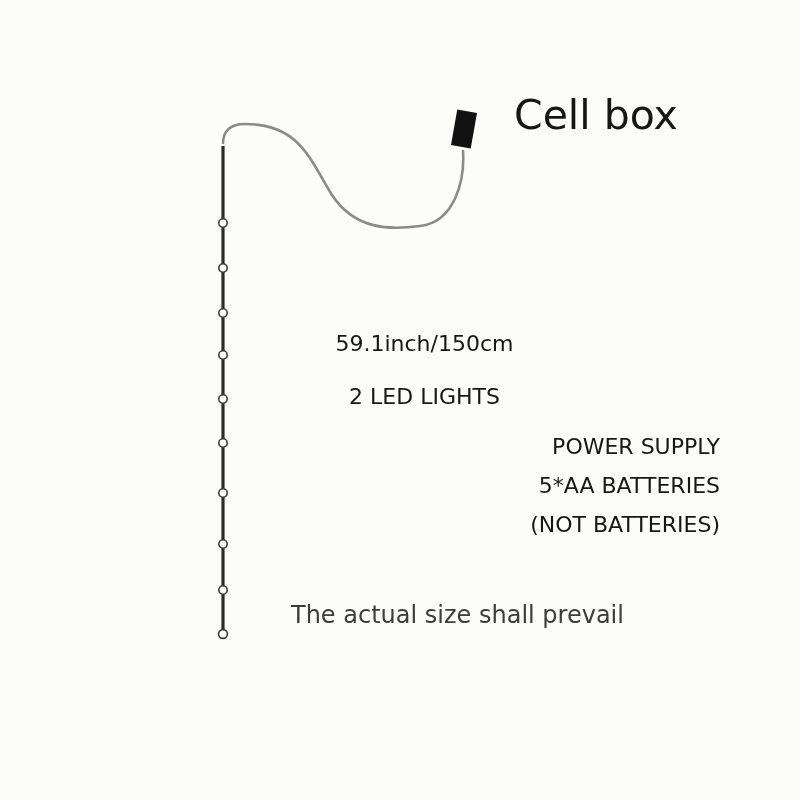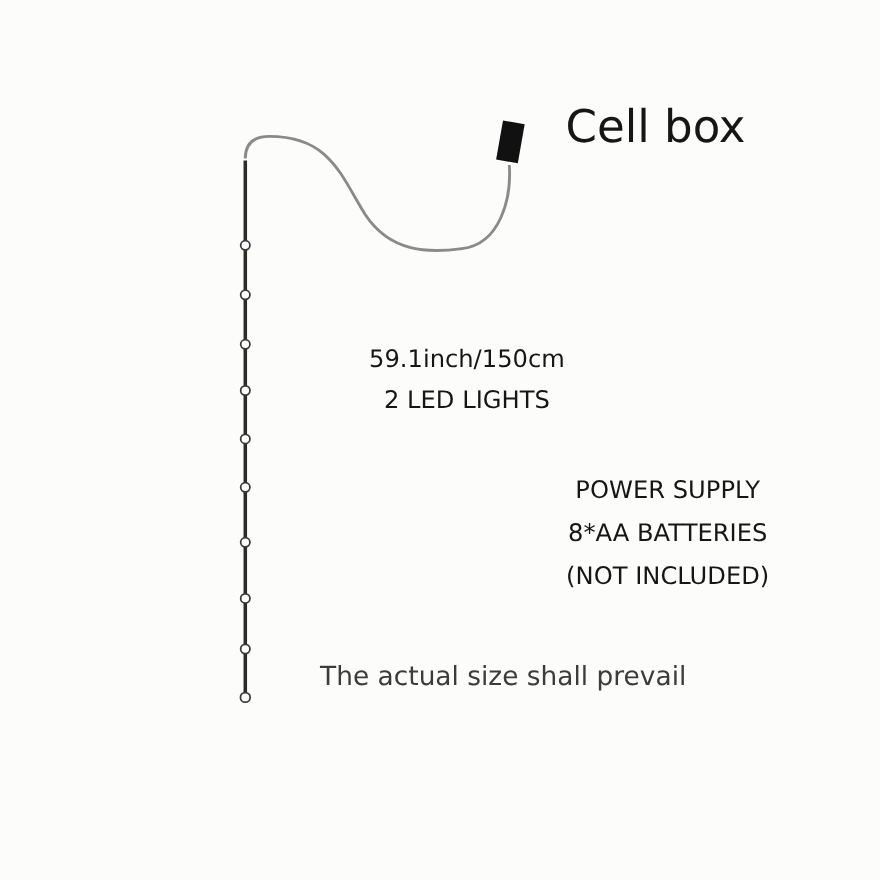--- a/index.html
+++ b/index.html
@@ -12,22 +12,22 @@
     }
     #diagram-svg { position: absolute; left: 0; top: 0; }
     .label {
       position: absolute;
       color: #161616;
       white-space: nowrap;
       line-height: 1.15;
     }
     .cell-box-label { left: 501px; top: 92px; font-size: 41px; margin-left: 13px; }
     .spec-block { left: 312px; top: 315px; font-size: 22px; text-align: center; width: 225px; }
-    .spec-block div { height: 37px; }
-    .power-block { left: 494px; top: 434px; font-size: 22px; text-align: center; width: 226px; }
+    .spec-block div { height: 37px; margin-top: 16px; }
+    .power-block { left: 494px; top: 434px; font-size: 22px; text-align: right; width: 226px; }
     .power-block div { height: 39px; }
     .note { left: 291px; top: 602px; font-size: 24px; color: #3c3c3c; }
   </style>
 </head>
 <body>
 
 <svg id="diagram-svg" width="800" height="800">
   <path d="M223,144 Q223,124 245,124 C300,124 310,160 332,195 C355,230 390,230 420,226 C455,222 465,180 463,150" fill="none" stroke="#8a8a8a" stroke-width="2.6"></path>
   <rect x="454" y="111" width="20" height="36" transform="rotate(10 464 129)" fill="#111111"></rect>
   <line x1="223" y1="146" x2="223" y2="632" stroke="#2b2b2b" stroke-width="3.2"></line>
@@ -47,17 +47,17 @@
 
 <div class="label cell-box-label">Cell box</div>
 
 <div class="label spec-block">
   <div>59.1inch/150cm</div>
   <div>2 LED LIGHTS</div>
 </div>
 
 <div class="label power-block">
   <div>POWER SUPPLY</div>
-  <div>8*AA BATTERIES</div>
-  <div>(NOT INCLUDED)</div>
+  <div>5*AA BATTERIES</div>
+  <div>(NOT BATTERIES)</div>
 </div>
 
 <div class="label note">The actual size shall prevail</div>
 
 </body></html>

